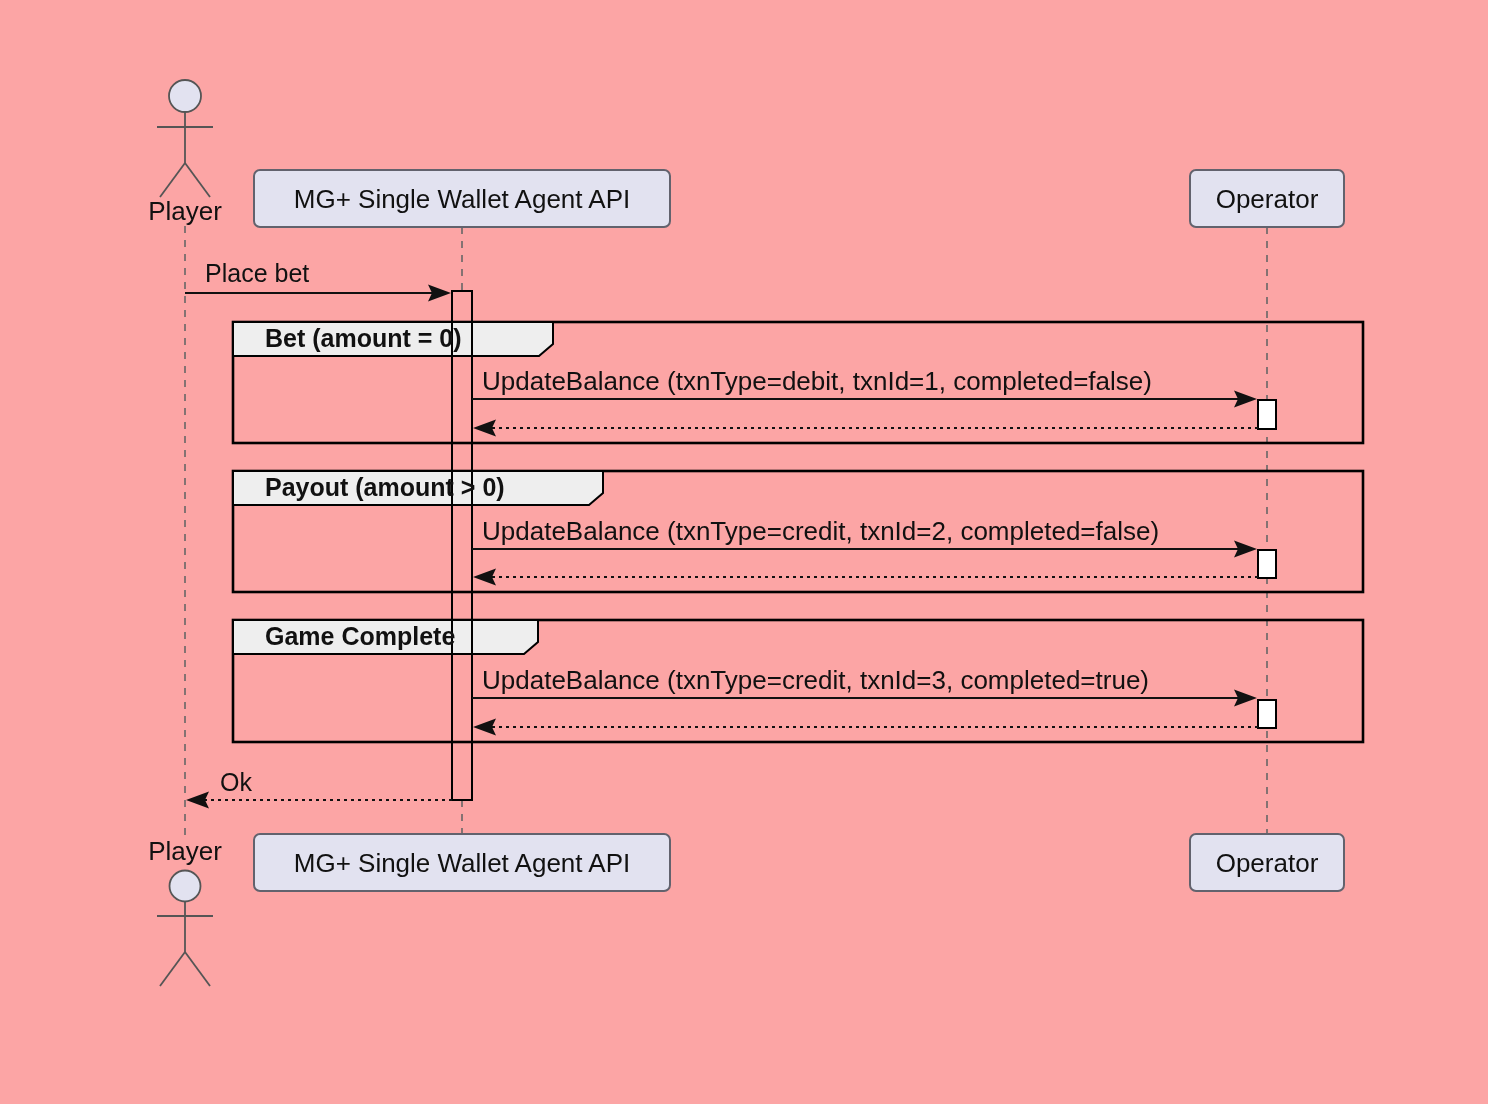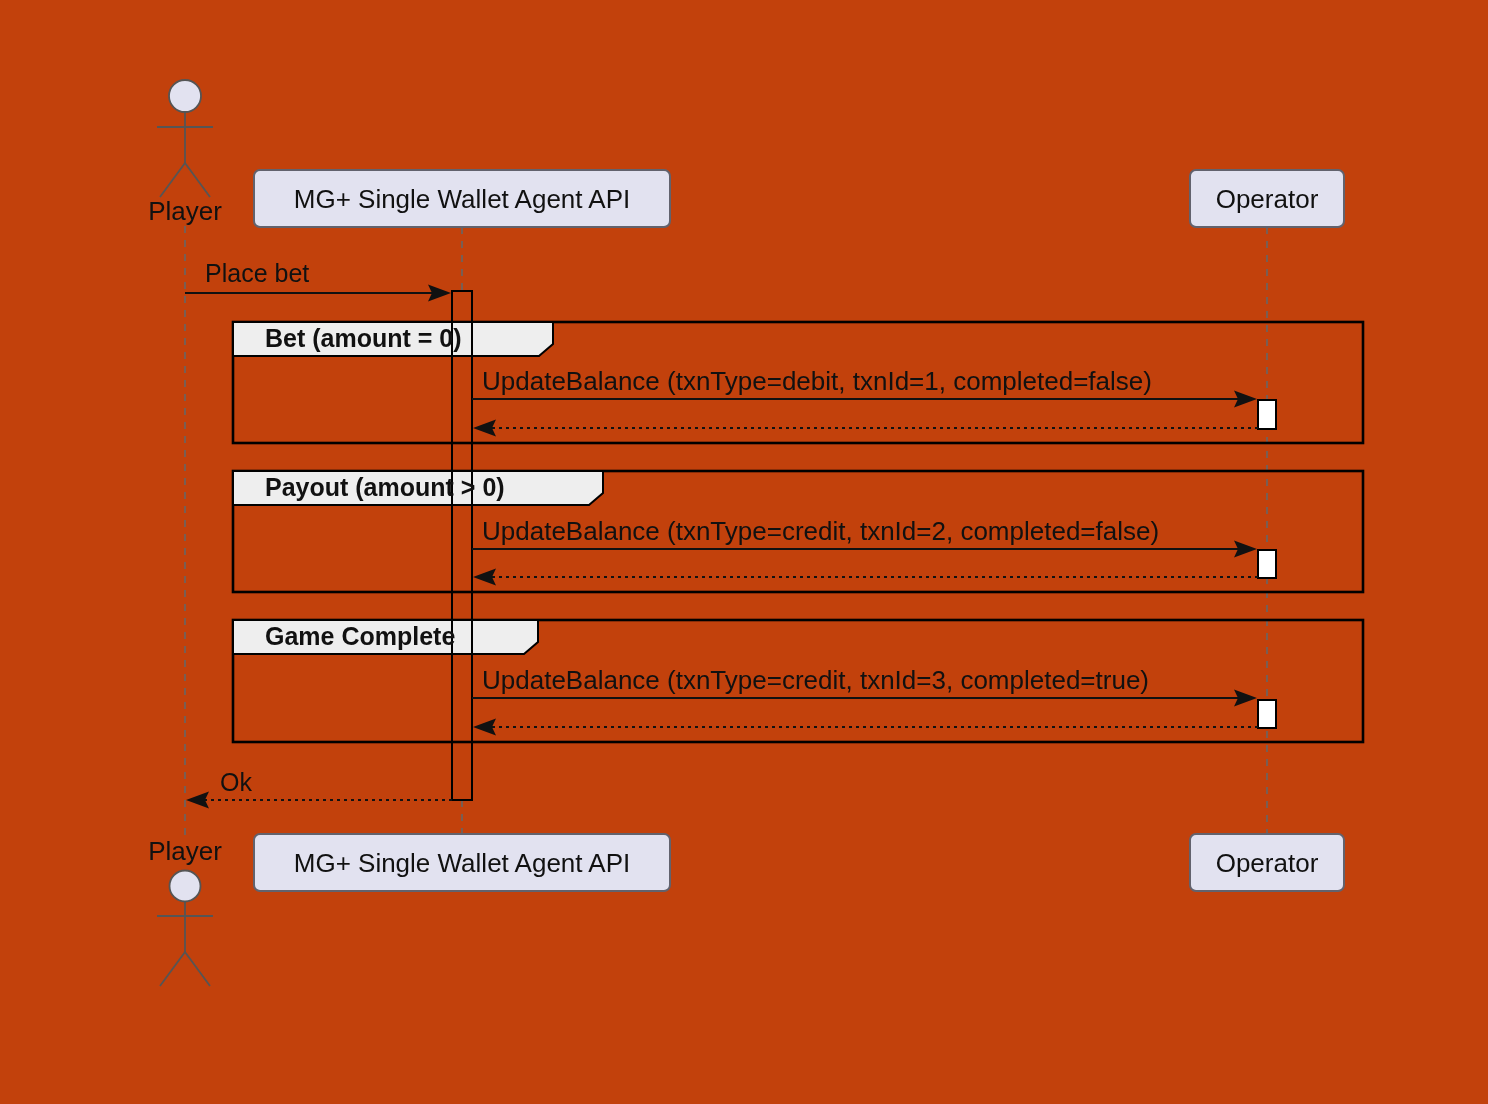--- a/index.html
+++ b/index.html
@@ -1,16 +1,16 @@
 <!DOCTYPE html>
 <html><head>
 <meta charset="utf-8">
 <style>
   html, body { margin: 0; padding: 0; background: #ffffff; }
-  .stage { width: 1488px; height: 1104px; background: #c2410c; position: relative; }
+  .stage { width: 1488px; height: 1104px; background: #fca5a5; position: relative; }
   svg text {
     font-family: "Liberation Sans", sans-serif;
     fill: #111111;
   }
   .t-participant { font-size: 26px; }
   .t-actor { font-size: 26px; }
   .t-msg { font-size: 26px; }
   .t-note { font-size: 25px; }
   .t-hdr { font-size: 25px; font-weight: bold; }
   .lifeline { stroke: #666666; stroke-width: 1.6; stroke-dasharray: 7 7; fill: none; }

